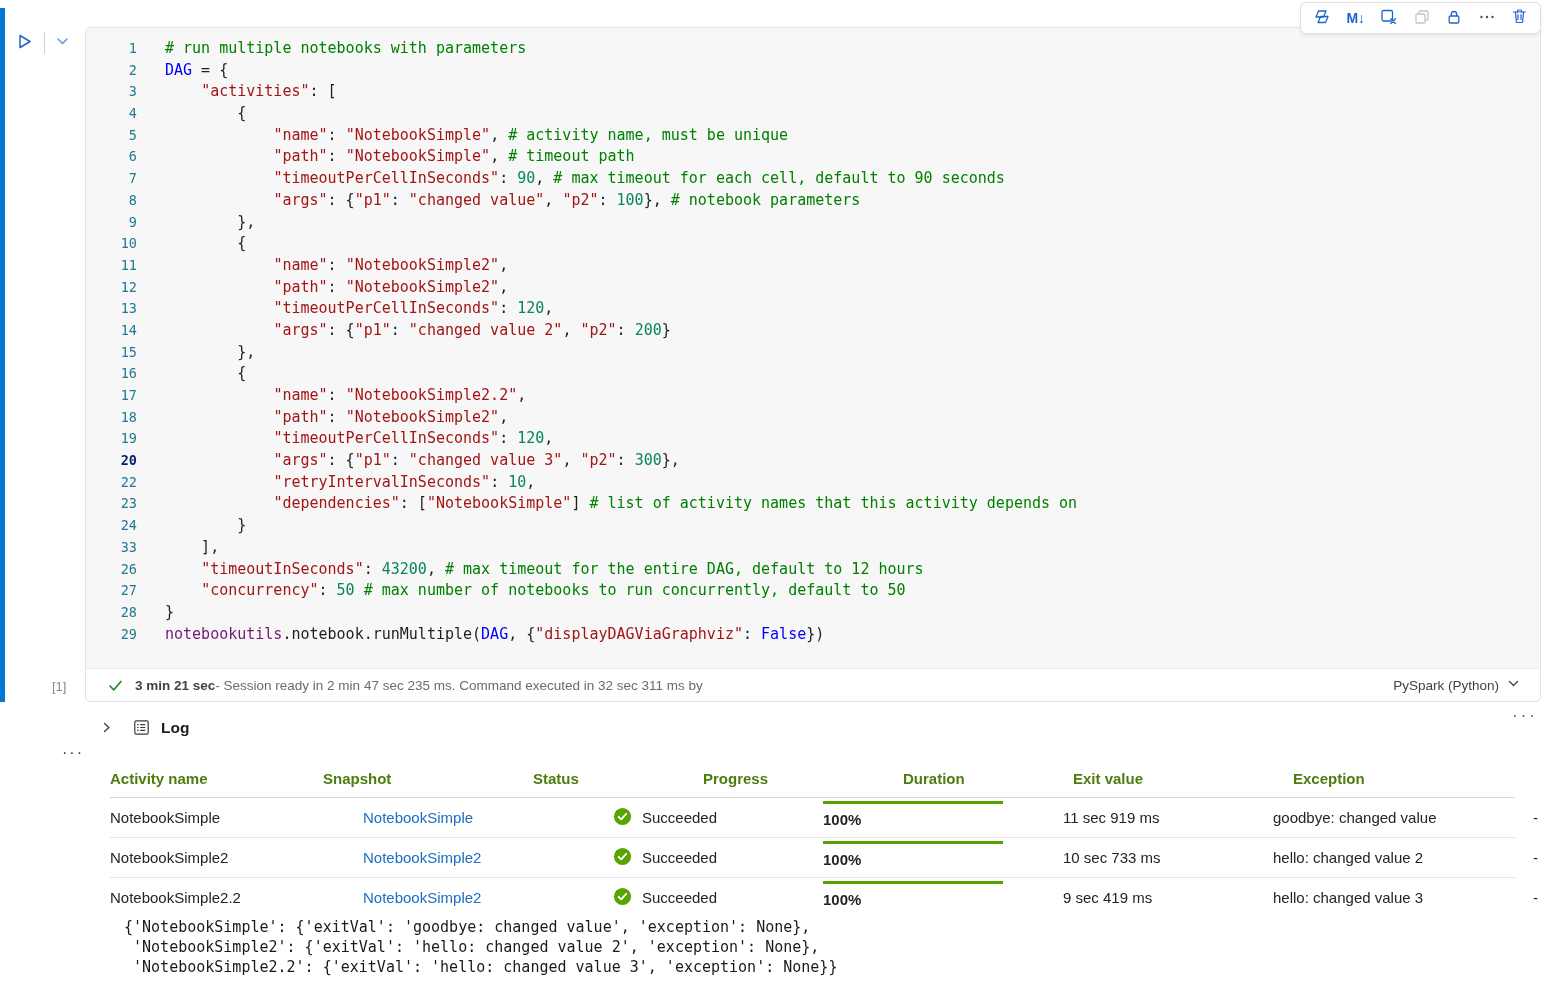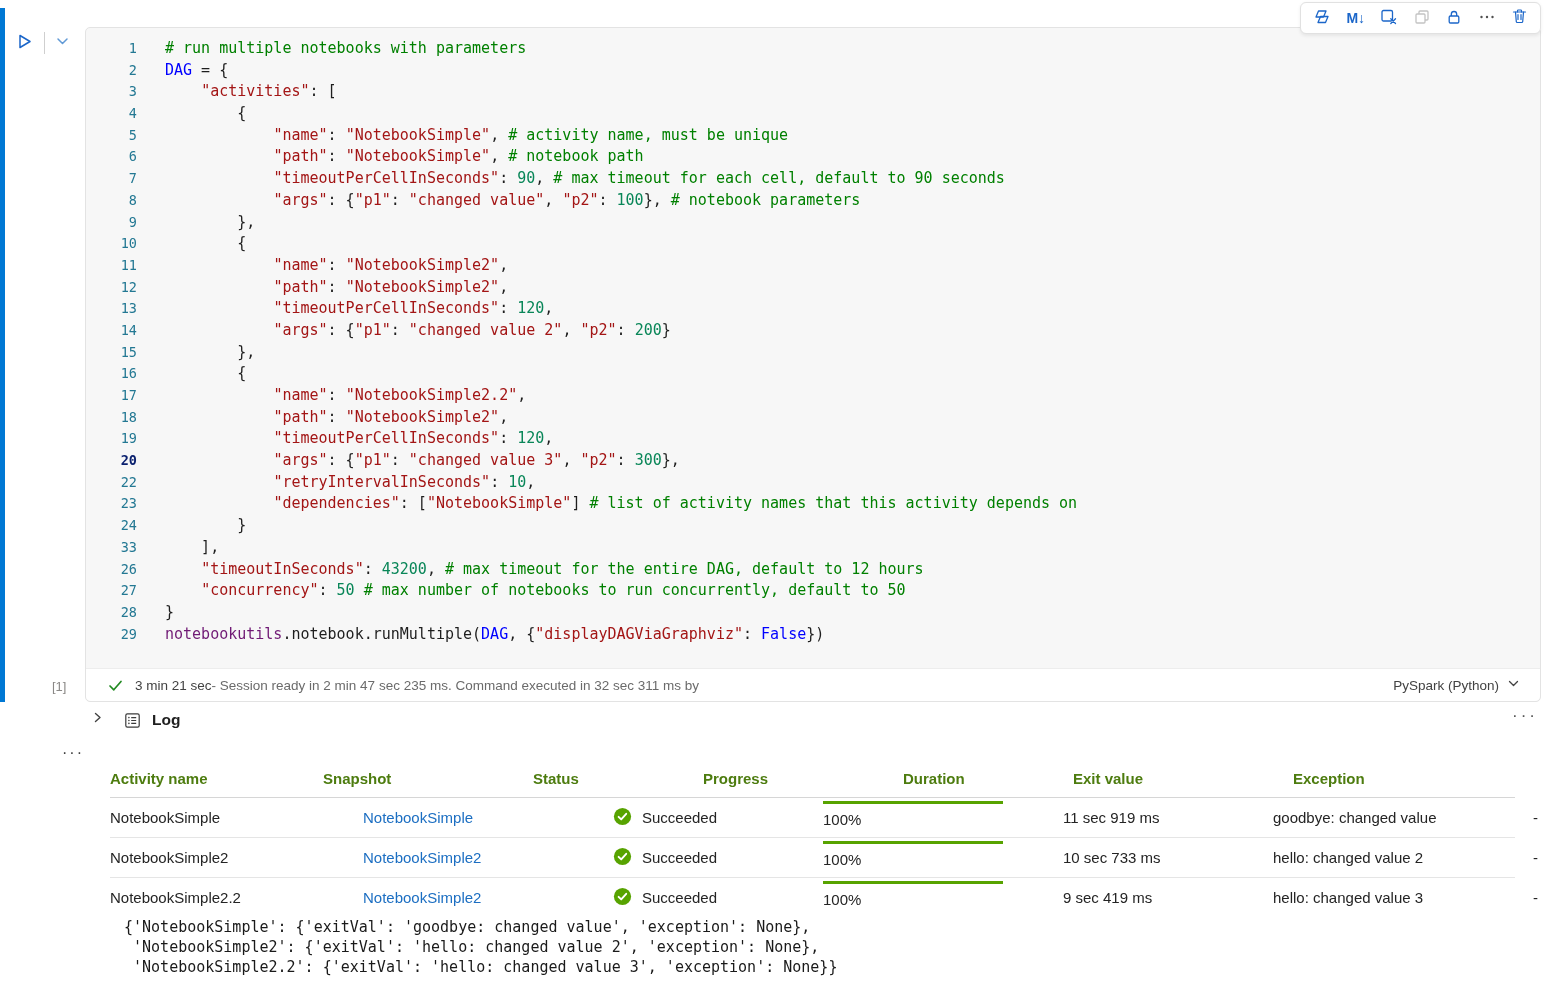--- a/index.html
+++ b/index.html
@@ -23,41 +23,41 @@
   .code-line{display:flex;height:21.7px;line-height:21.7px;font-family:"DejaVu Sans Mono",monospace;font-size:15px;white-space:pre;}
   .ln{flex:none;width:51px;text-align:right;color:#237893;font-size:13.5px;}
   .ln.active{color:#0b216f;font-weight:bold;}
   .lc{padding-left:28px;}
   .tok-cm{color:#008000}.tok-st{color:#a31515}.tok-nu{color:#098658}
   .tok-kw{color:#0000ff}.tok-id{color:#701a75}.tok-fn{color:#1e1e1e}.tok-tx{color:#1e1e1e}
 
   
   .cell-status{position:absolute;left:0;right:0;bottom:0;height:33px;background:#fff;border-top:1px solid #ededed;border-radius:0 0 5px 5px;display:flex;align-items:center;padding:0 13px 0 21px;font-size:13.5px;color:#6b6b6b;box-sizing:border-box;}
   .cell-status .check{display:flex;margin-right:11px;}
-  .dur{color:#424242;font-weight:400;}
+  .dur{color:#424242;font-weight:700;}
   .detail{color:#6b6b6b;}
   .kernel{margin-left:auto;display:flex;align-items:center;gap:7px;color:#424242;font-size:13.5px;background:none;border:none;cursor:pointer;font-family:"Liberation Sans",sans-serif;}
   .exec-count{position:absolute;left:52px;top:679px;font-size:13px;color:#8a8886;}
 
   
-  .log-header{position:absolute;left:91px;top:711px;display:flex;align-items:flex-start;height:26px;}
+  .log-header{position:absolute;left:100px;top:711px;display:flex;align-items:flex-end;height:26px;}
   .log-icon{margin-left:19px;display:flex;}
   .log-title{margin-left:10px;font-size:15.5px;font-weight:600;color:#1f1f1f;}
   .log-more{position:absolute;left:1506px;top:705px;font-size:17px;letter-spacing:3px;color:#565656;background:none;border:none;cursor:pointer;}
   .left-dots{position:absolute;left:56px;top:743px;font-size:16px;letter-spacing:2px;color:#404040;background:none;border:none;cursor:pointer;}
 
   
   .log-table{position:absolute;left:110px;top:759px;width:1405px;}
   .trow{display:grid;grid-template-columns:213px 210px 170px 200px 170px 220px minmax(0,1fr);align-items:center;}
   .thead{height:38px;font-size:15px;font-weight:600;color:#4d7c0f;border-bottom:1px solid #d6d6d6;}
   .rowline{height:39px;font-size:15px;color:#242424;gap:40px;}
   .rowline:not(:last-child){border-bottom:1px solid #e5e5e5;}
   .td.link{color:#1b6ec2;cursor:pointer;}
   .td.status{display:flex;align-items:center;gap:10px;}
-  .td.progress{align-self:stretch;display:flex;flex-direction:column;justify-content:flex-start;padding-top:3px;}
+  .td.progress{align-self:stretch;display:flex;flex-direction:column;justify-content:flex-start;padding-top:3px;font-weight:bold;}
   .pbar{height:3px;background:#57a300;}
   .plabel{margin-top:7px;font-size:15px;}
 
   
   .output{position:absolute;left:92px;top:917px;font-family:"DejaVu Sans Mono",monospace;font-size:15px;line-height:20px;color:#1a1a1a;white-space:pre;margin-left:32px;}
 </style>
 </head>
 <body>
 
 <div class="page">
@@ -136,21 +136,21 @@
   </div>
 
   <div class="cell">
     <div class="code-area">
       <div>
           <div class="code-line"><span class="ln">1</span><span class="lc"><span class="tok-cm"># run multiple notebooks with parameters</span></span></div>
           <div class="code-line"><span class="ln">2</span><span class="lc"><span class="tok-kw">DAG</span><span class="tok-tx"> = {</span></span></div>
           <div class="code-line"><span class="ln">3</span><span class="lc"><span class="tok-tx">    </span><span class="tok-st">"activities"</span><span class="tok-tx">: [</span></span></div>
           <div class="code-line"><span class="ln">4</span><span class="lc"><span class="tok-tx">        {</span></span></div>
           <div class="code-line"><span class="ln">5</span><span class="lc"><span class="tok-tx">            </span><span class="tok-st">"name"</span><span class="tok-tx">: </span><span class="tok-st">"NotebookSimple"</span><span class="tok-tx">, </span><span class="tok-cm"># activity name, must be unique</span></span></div>
-          <div class="code-line"><span class="ln">6</span><span class="lc"><span class="tok-tx">            </span><span class="tok-st">"path"</span><span class="tok-tx">: </span><span class="tok-st">"NotebookSimple"</span><span class="tok-tx">, </span><span class="tok-cm"># notebook path</span></span></div>
+          <div class="code-line"><span class="ln">6</span><span class="lc"><span class="tok-tx">            </span><span class="tok-st">"path"</span><span class="tok-tx">: </span><span class="tok-st">"NotebookSimple"</span><span class="tok-tx">, </span><span class="tok-cm"># timeout path</span></span></div>
           <div class="code-line"><span class="ln">7</span><span class="lc"><span class="tok-tx">            </span><span class="tok-st">"timeoutPerCellInSeconds"</span><span class="tok-tx">: </span><span class="tok-nu">90</span><span class="tok-tx">, </span><span class="tok-cm"># max timeout for each cell, default to 90 seconds</span></span></div>
           <div class="code-line"><span class="ln">8</span><span class="lc"><span class="tok-tx">            </span><span class="tok-st">"args"</span><span class="tok-tx">: {</span><span class="tok-st">"p1"</span><span class="tok-tx">: </span><span class="tok-st">"changed value"</span><span class="tok-tx">, </span><span class="tok-st">"p2"</span><span class="tok-tx">: </span><span class="tok-nu">100</span><span class="tok-tx">}, </span><span class="tok-cm"># notebook parameters</span></span></div>
           <div class="code-line"><span class="ln">9</span><span class="lc"><span class="tok-tx">        },</span></span></div>
           <div class="code-line"><span class="ln">10</span><span class="lc"><span class="tok-tx">        {</span></span></div>
           <div class="code-line"><span class="ln">11</span><span class="lc"><span class="tok-tx">            </span><span class="tok-st">"name"</span><span class="tok-tx">: </span><span class="tok-st">"NotebookSimple2"</span><span class="tok-tx">,</span></span></div>
           <div class="code-line"><span class="ln">12</span><span class="lc"><span class="tok-tx">            </span><span class="tok-st">"path"</span><span class="tok-tx">: </span><span class="tok-st">"NotebookSimple2"</span><span class="tok-tx">,</span></span></div>
           <div class="code-line"><span class="ln">13</span><span class="lc"><span class="tok-tx">            </span><span class="tok-st">"timeoutPerCellInSeconds"</span><span class="tok-tx">: </span><span class="tok-nu">120</span><span class="tok-tx">,</span></span></div>
           <div class="code-line"><span class="ln">14</span><span class="lc"><span class="tok-tx">            </span><span class="tok-st">"args"</span><span class="tok-tx">: {</span><span class="tok-st">"p1"</span><span class="tok-tx">: </span><span class="tok-st">"changed value 2"</span><span class="tok-tx">, </span><span class="tok-st">"p2"</span><span class="tok-tx">: </span><span class="tok-nu">200</span><span class="tok-tx">}</span></span></div>
           <div class="code-line"><span class="ln">15</span><span class="lc"><span class="tok-tx">        },</span></span></div>
           <div class="code-line"><span class="ln">16</span><span class="lc"><span class="tok-tx">        {</span></span></div>

